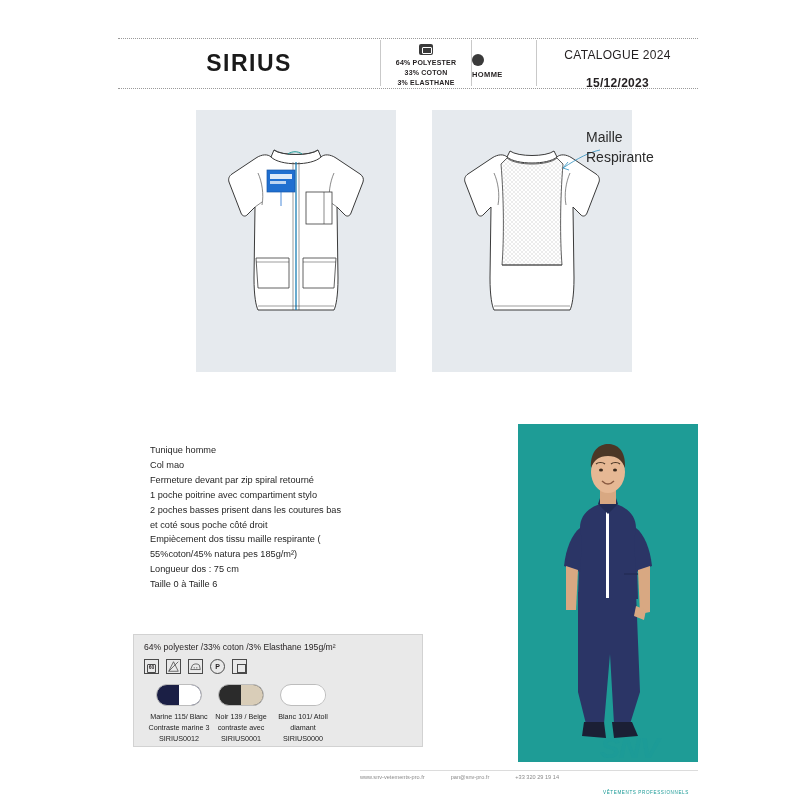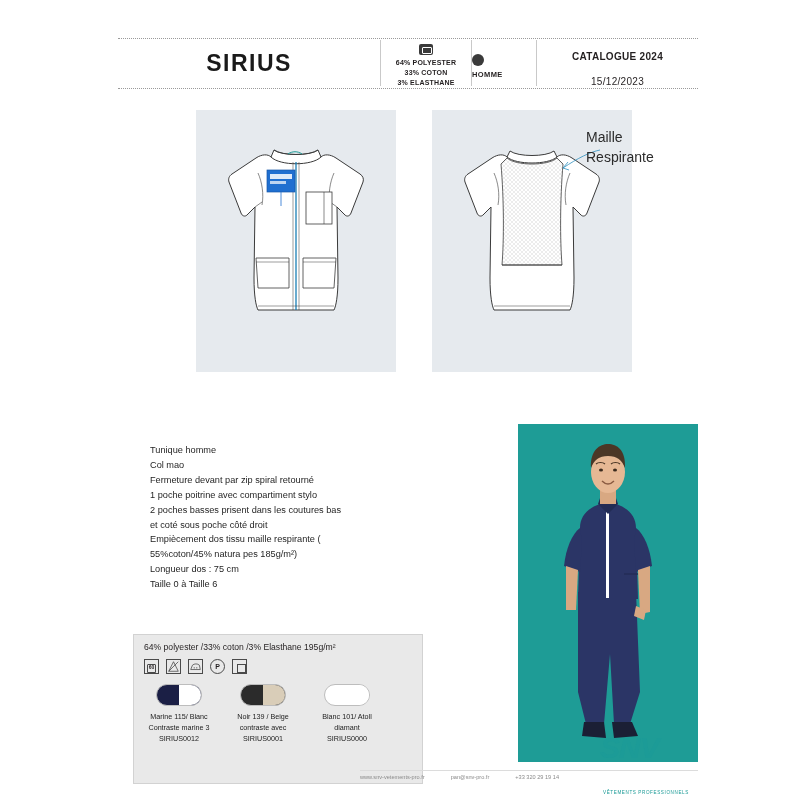--- a/index.html
+++ b/index.html
@@ -67,22 +67,22 @@
   .gender-icon {
     width:12px;height:12px;border-radius:50%;
     background:#3a3a3a; margin-bottom:4px;
   }
 
   .cat-cell {
     flex: 1;
     display:flex; flex-direction:column; align-items:center; justify-content:center;
     text-align:center;
   }
-  .cat-cell .l1 { font-size:10px; font-weight:bold; letter-spacing:.3px;margin-top:12px;}
-  .cat-cell .l2 { font-size:10px; font-weight:normal; letter-spacing:.3px; margin-top:14px;}
+  .cat-cell .l1 { font-size:12px; font-weight:normal; letter-spacing:.3px;margin-top:12px;}
+  .cat-cell .l2 { font-size:12px; font-weight:bold; letter-spacing:.3px; margin-top:14px;}
 
   
   .panel {
     position:absolute;
     background:#e6eaee;
   }
   .panel.front { left:196px; top:110px; width:200px; height:262px; }
   .panel.back  { left:432px; top:110px; width:200px; height:262px; }
 
   .panel svg { display:block; }
@@ -108,21 +108,21 @@
   .photo {
     position:absolute;
     left:518px; top:424px; width:180px; height:338px;
     background:#1e9c96;
     overflow:hidden;
   }
 
   
   .specbox {
     position:absolute;
-    left:133px; top:634px; width:290px; height:150px;
+    left:133px; top:634px; width:290px; height:113px;
     background:#e9e9e9;
     border:1px solid #d2d2d2;
   }
   .spec-title {
     font-size:8.6px;
     padding:7px 0 0 10px;
   }
   .care-row {
     display:flex; gap:7px;
     padding: 7px 0 0 10px;
@@ -141,21 +141,20 @@
     border:1px solid #4a4a4a; border-top-left-radius:1px;border-top-right-radius:1px;
   }
   .care .num { position:relative; z-index:2; font-size:5px; font-weight:bold; }
   .care.circle { border-radius:50%; font-weight:bold; font-size:7px;}
   .care.square { }
   .care.square:after{ content:""; position:absolute; left:4px; top:4px; width:7px;height:7px;border:1px solid #4a4a4a;}
 
   .colors-row {
     display:flex;
     padding: 10px 0 0 14px;
-    gap: 22px;
   }
   .color-item { width:62px; text-align:center; }
   .swatch {
     width:46px;height:22px;border-radius:11px;
     margin:0 auto 6px auto;
     position:relative; overflow:hidden;
     border:1px solid #bdbdbd;
   }
   .swatch .half {
     position:absolute; left:50%; top:0; width:50%; height:100%;

